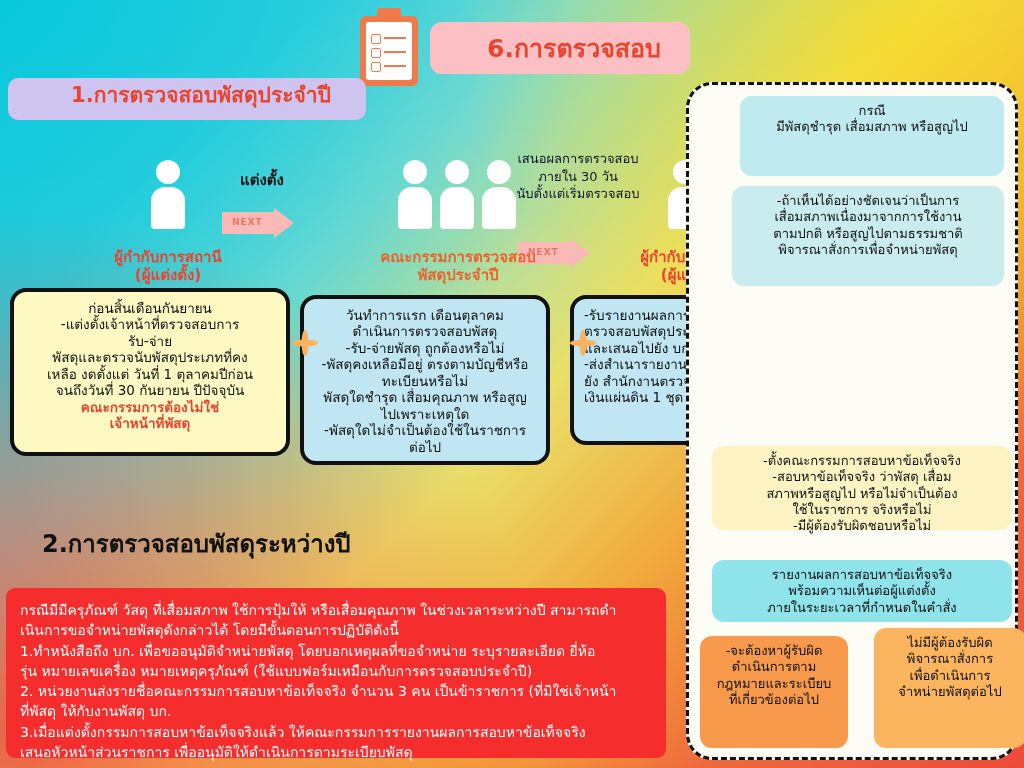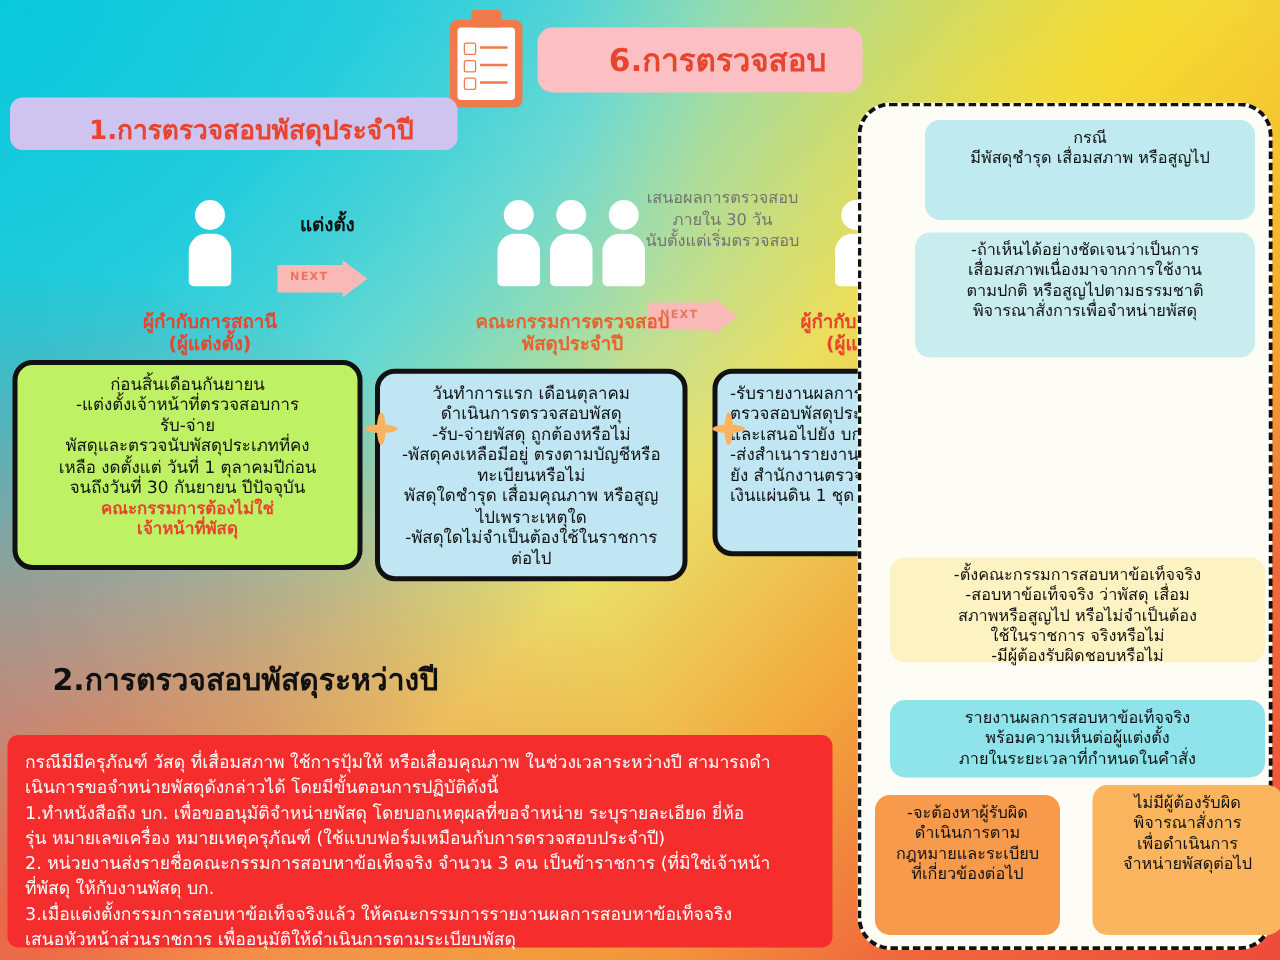--- a/index.html
+++ b/index.html
@@ -15,21 +15,21 @@
       radial-gradient(circle at 88% 4%, rgba(255,214,0,.55) 0%, rgba(255,214,0,0) 38%),
       radial-gradient(circle at 2% 96%, rgba(255,60,40,.75) 0%, rgba(255,60,40,0) 42%),
       radial-gradient(circle at 0% 0%, rgba(0,200,220,.75) 0%, rgba(0,200,220,0) 45%);
   }
   .abs{position:absolute;padding-left:28px;}
 
   
   .chip-purple{
     left:8px;top:78px;width:330px;height:42px;
     background:#cfc4ef;border-radius:10px;
-    display:flex;align-items:flex-end;justify-content:center;
+    display:flex;align-items:flex-start;justify-content:center;
   }
   .chip-purple span{color:#e8442e;font-size:21px;font-weight:bold;}
 
   .chip-pink{
     left:430px;top:22px;width:232px;height:52px;
     background:#fcc0c4;border-radius:12px;
     display:flex;align-items:center;justify-content:center;
   }
   .chip-pink span{color:#e8442e;font-size:25px;font-weight:bold;}
 
@@ -52,30 +52,30 @@
   .role.orange{color:#e8642e;}
 
   
   .nextarrow{
     width:72px;height:30px;position:relative;
   }
   .na-body{position:absolute;left:0;top:4px;width:54px;height:22px;background:#f9b9b6;}
   .na-tip{position:absolute;left:52px;top:0;width:0;height:0;border-top:15px solid transparent;border-bottom:15px solid transparent;border-left:20px solid #f9b9b6;}
   .na-text{position:absolute;left:10px;top:9px;font-size:9px;letter-spacing:1px;color:#e8765f;font-weight:bold;}
 
-  .smalllabel{font-size:13px;color:#737373;text-align:center;line-height:1.35;}
+  .smalllabel{font-size:13px;color:#0f172a;text-align:center;line-height:1.35;}
 
   
   .flowbox{
     border:4px solid #111;border-radius:16px;
     box-sizing:border-box;padding:8px 10px;
     color:#111;font-size:13.5px;line-height:1.22;text-align:center;
     overflow:hidden;
   }
-  .fb1{left:10px;top:288px;width:280px;height:168px;background:#bef264;}
+  .fb1{left:10px;top:288px;width:280px;height:168px;background:#fef9c3;}
   .fb2{left:300px;top:295px;width:250px;height:170px;background:#bfe6f2;}
   .fb3{left:570px;top:295px;width:190px;height:150px;background:#bfe6f2;}
   .red{color:#e8442e;font-weight:bold;}
 
   
   .star{position:absolute;width:26px;height:26px;}
   .star:before,.star:after{
     content:"";position:absolute;left:50%;top:50%;
     background:#fcb25f;transform:translate(-50%,-50%);
   }

